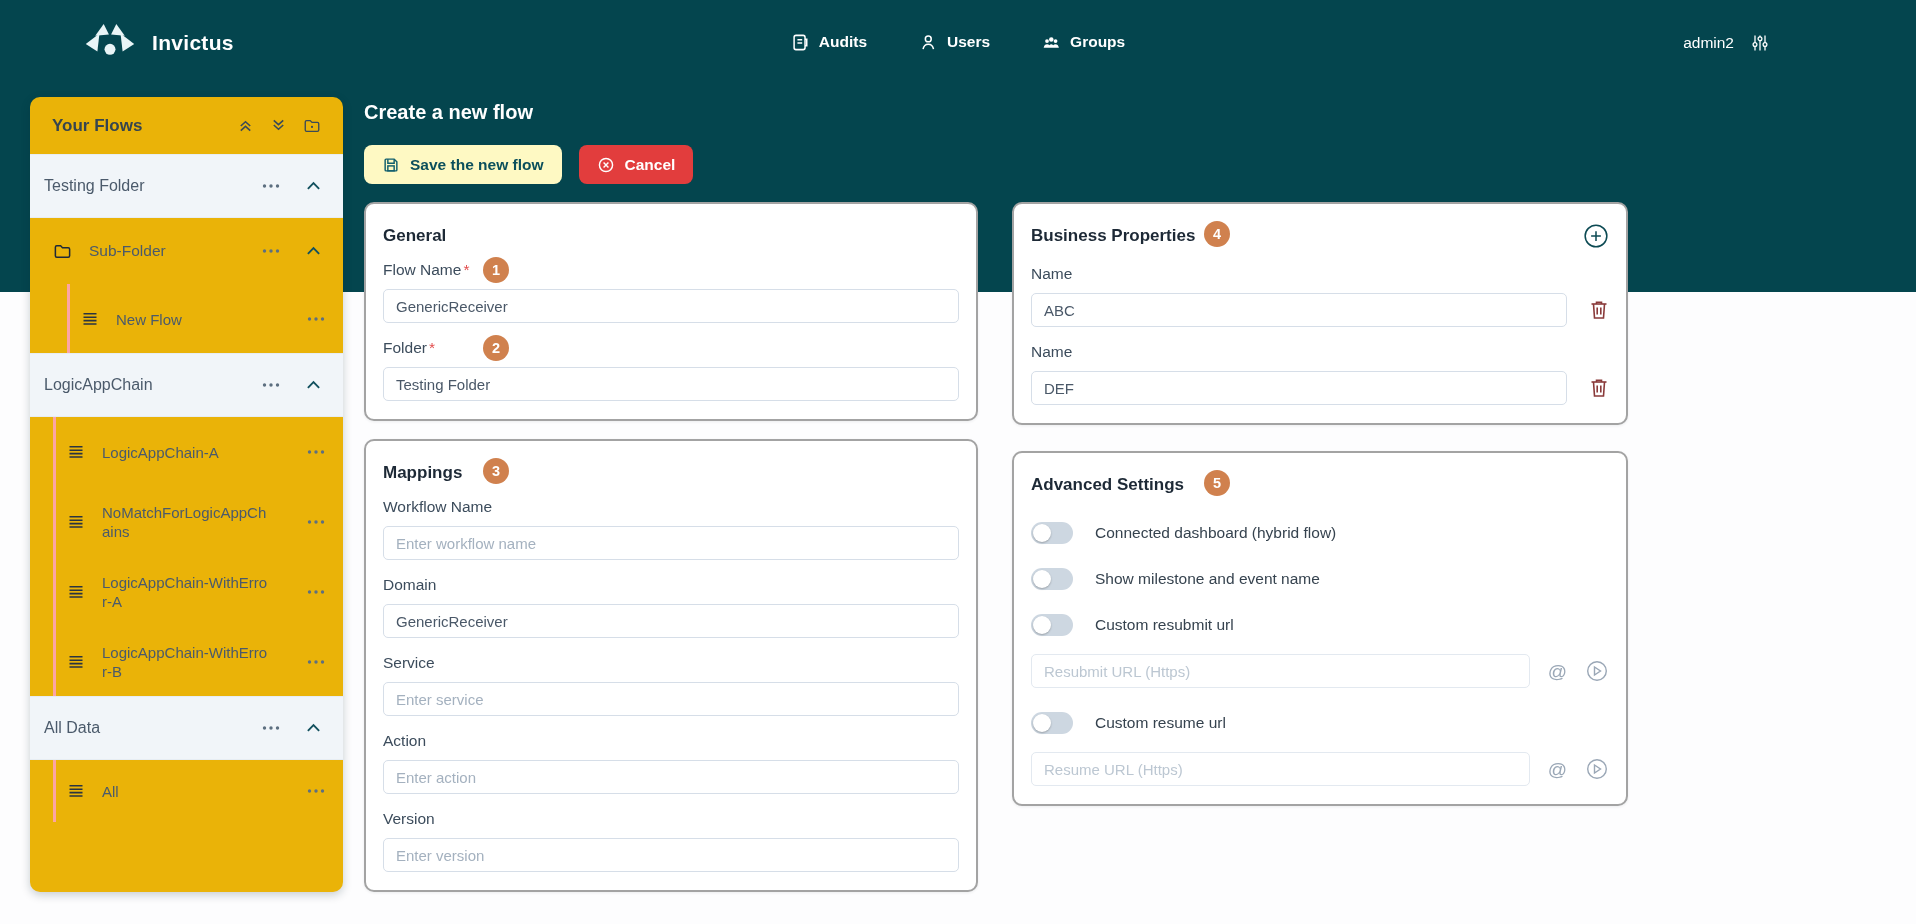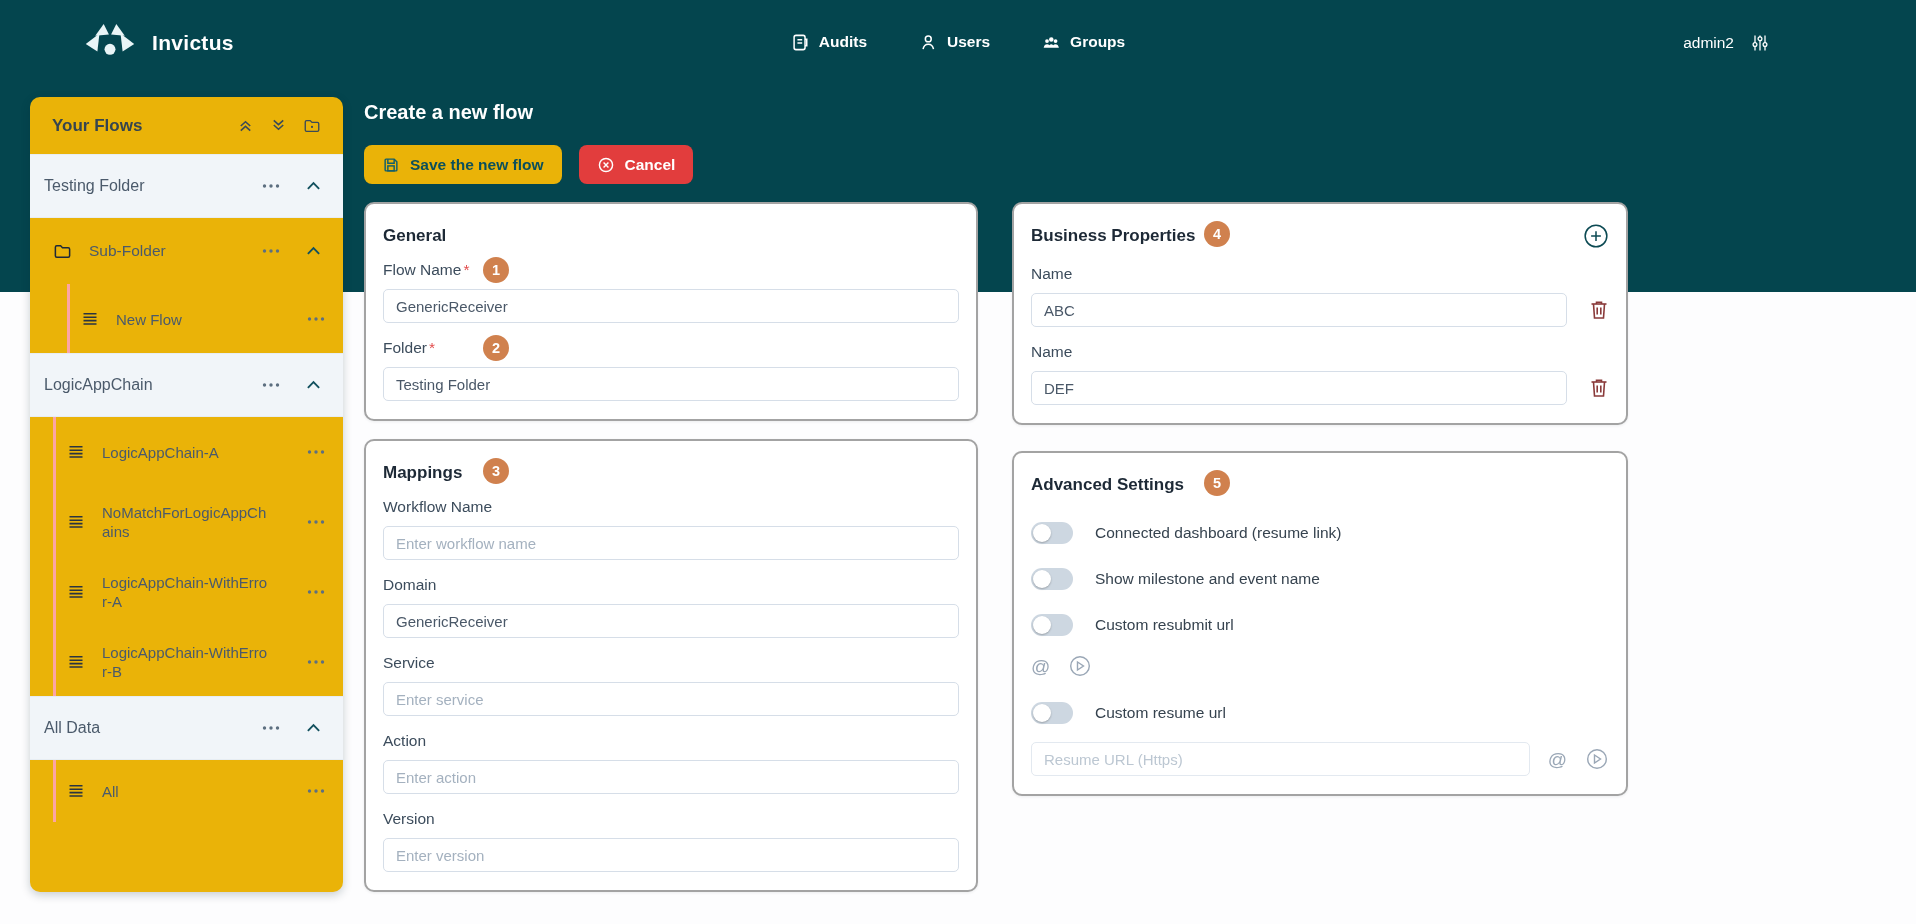--- a/index.html
+++ b/index.html
@@ -31,21 +31,21 @@
   .trail{margin-left:auto;display:flex;align-items:center;gap:26px}
   .dots{display:flex;color:#5d6f80;cursor:pointer}
   .chev{display:flex;color:#12505e;cursor:pointer}
   .ml-auto{margin-left:auto}
 
   
   .content{position:absolute;left:364px;top:101px;width:1264px}
   .page-title{margin:0;font-size:20px;font-weight:700;color:#fff;line-height:22px}
   .btn-row{display:flex;gap:17px;margin-top:22px}
   .btn{display:flex;align-items:center;gap:10px;height:39px;padding:0 18px;border-radius:8px;border:none;font-size:15.5px;font-weight:600;font-family:inherit;cursor:pointer}
-  .btn-save{background:#eab308;color:#0b4f5b}
+  .btn-save{background:#fef9c3;color:#0b4f5b}
   .btn-cancel{background:#e23d3d;color:#fff}
   .cards{display:flex;gap:34px;margin-top:18px;align-items:flex-start}
   .col{display:flex;flex-direction:column}
   .col-left{width:614px;gap:18px}
   .col-right{width:616px;gap:26px}
   .card{background:#fff;border:2px solid #a3a3a3;border-radius:10px;box-shadow:0 1px 3px rgba(15,23,42,.07);padding:18px 17px;box-sizing:border-box}
   .h-row{position:relative;display:flex;align-items:center;height:27px}
   .card-h{font-size:17px;font-weight:700;color:#1d2936}
   .badge{width:26px;height:26px;border-radius:50%;background:#d0814e;color:#fff;font-size:14.5px;font-weight:600;display:flex;align-items:center;justify-content:center;flex:none}
   .badge.abs-l{position:absolute;left:100px;top:-1px}
@@ -451,32 +451,33 @@
         </div>
 
         <div class="card">
           <div class="h-row">
             <span class="card-h">Advanced Settings</span>
             <span class="badge abs-r">5</span>
           </div>
 
           <div class="t-row">
             <button class="toggle"></button>
-            <span>Connected dashboard (resume link)</span>
+            <span>Connected dashboard (hybrid flow)</span>
           </div>
           <div class="t-row">
             <button class="toggle"></button>
             <span>Show milestone and event name</span>
           </div>
           <div class="t-row">
             <button class="toggle"></button>
             <span>Custom resubmit url</span>
           </div>
 
           <div class="url-row">
+            <input class="inp dim" type="text" placeholder="Resubmit URL (Https)" style="">
             <span class="at">@</span>
             <span class="play ic">
               <svg width="24" height="24" viewBox="0 0 24 24" fill="none" stroke="currentColor" stroke-width="1.4">
                 <circle cx="12" cy="12" r="9.3"></circle>
                   <path d="M9.5 8l6 4-6 4z"></path>
               </svg>
             </span>
           </div>
 
           <div class="t-row">

